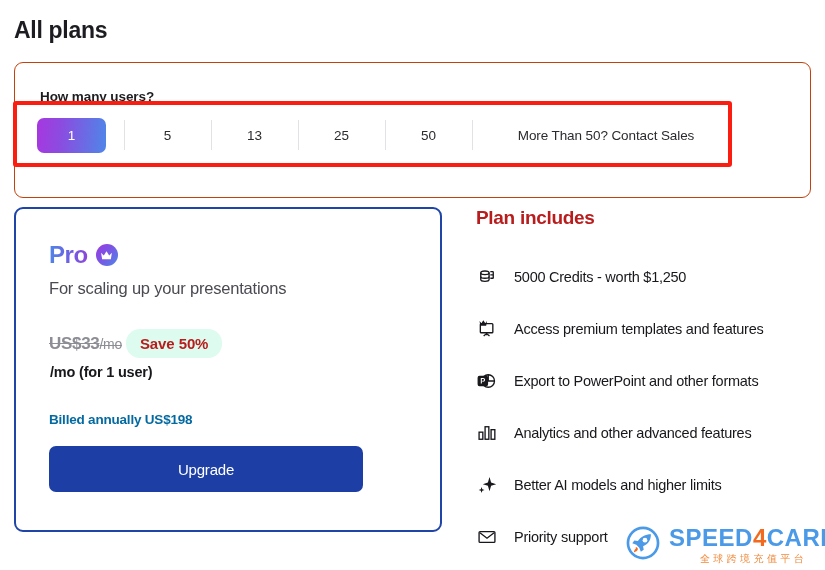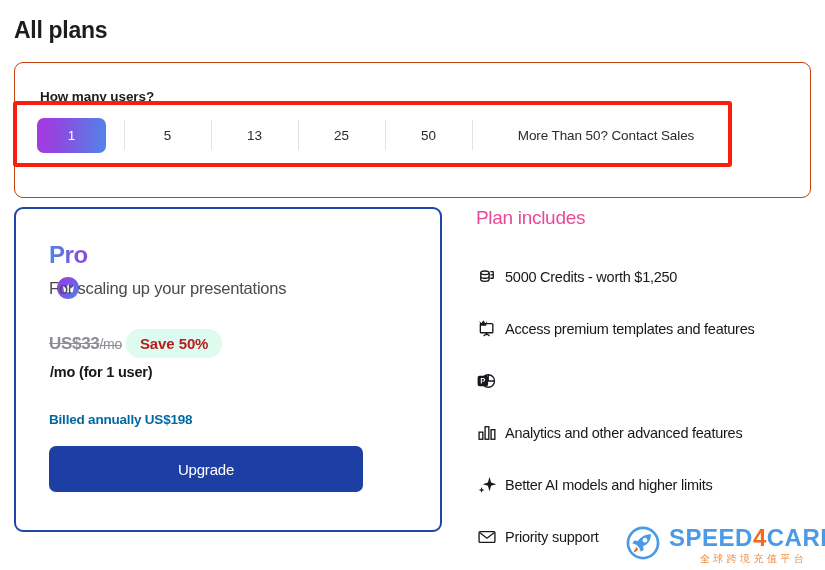--- a/index.html
+++ b/index.html
@@ -124,21 +124,20 @@
     background: #ffffff;
   }
 
   .plan-head {
     position: absolute;
     left: 33px;
     top: 32px;
     display: flex;
     align-items: center;
     gap: 8px;
-    flex-direction: column;
   }
 
   .plan-name {
     font-size: 24px;
     font-weight: bold;
     letter-spacing: -0.4px;
     background: linear-gradient(92deg, #4f86e8 0%, #6d5fe2 55%, #8f45d9 100%);
     -webkit-background-clip: text;
     background-clip: text;
     color: transparent;
@@ -244,30 +243,30 @@
   
   .includes {
     position: absolute;
     left: 476px;
     top: 207px;
     width: 345px;
   }
 
   .includes-title {
     font-size: 19px;
-    font-weight: normal;
-    color: #ec4899;
+    font-weight: bold;
+    color: #b91c1c;
     letter-spacing: -0.3px;
     margin-bottom: 22px;
   }
 
   .feat {
     display: flex;
     align-items: center;
-    gap: 7px;
+    gap: 16px;
     height: 52px;
   }
 
   .feat-icon {
     width: 22px;
     height: 22px;
     flex: 0 0 22px;
     display: flex;
     align-items: center;
     justify-content: center;
@@ -388,20 +387,21 @@
 
     <div class="feat">
       <span class="feat-icon">
         <svg width="20" height="20" viewBox="0 0 24 24" fill="none" stroke="#17171c" stroke-width="1.6">
           <circle cx="13.5" cy="12" r="7.5"></circle>
           <path d="M13.5 4.5v7.5h7.5"></path>
           <rect x="1.5" y="6.5" width="11" height="11" rx="1.5" fill="#17171c" stroke="#17171c"></rect>
           <path d="M5.2 15V9h2.1c1.1 0 1.8.6 1.8 1.6s-.7 1.7-1.8 1.7H6.4" stroke="#ffffff" stroke-width="1.3" fill="none"></path>
         </svg>
       </span>
+      <span class="feat-text">Export to PowerPoint and other formats</span>
     </div>
 
     <div class="feat">
       <span class="feat-icon">
         <svg width="20" height="20" viewBox="0 0 24 24" fill="none" stroke="#17171c" stroke-width="1.6">
           <rect x="2.5" y="11" width="4.5" height="8.5"></rect>
           <rect x="9.7" y="4.5" width="4.5" height="15"></rect>
           <rect x="16.9" y="8" width="4.5" height="11.5"></rect>
         </svg>
       </span>

